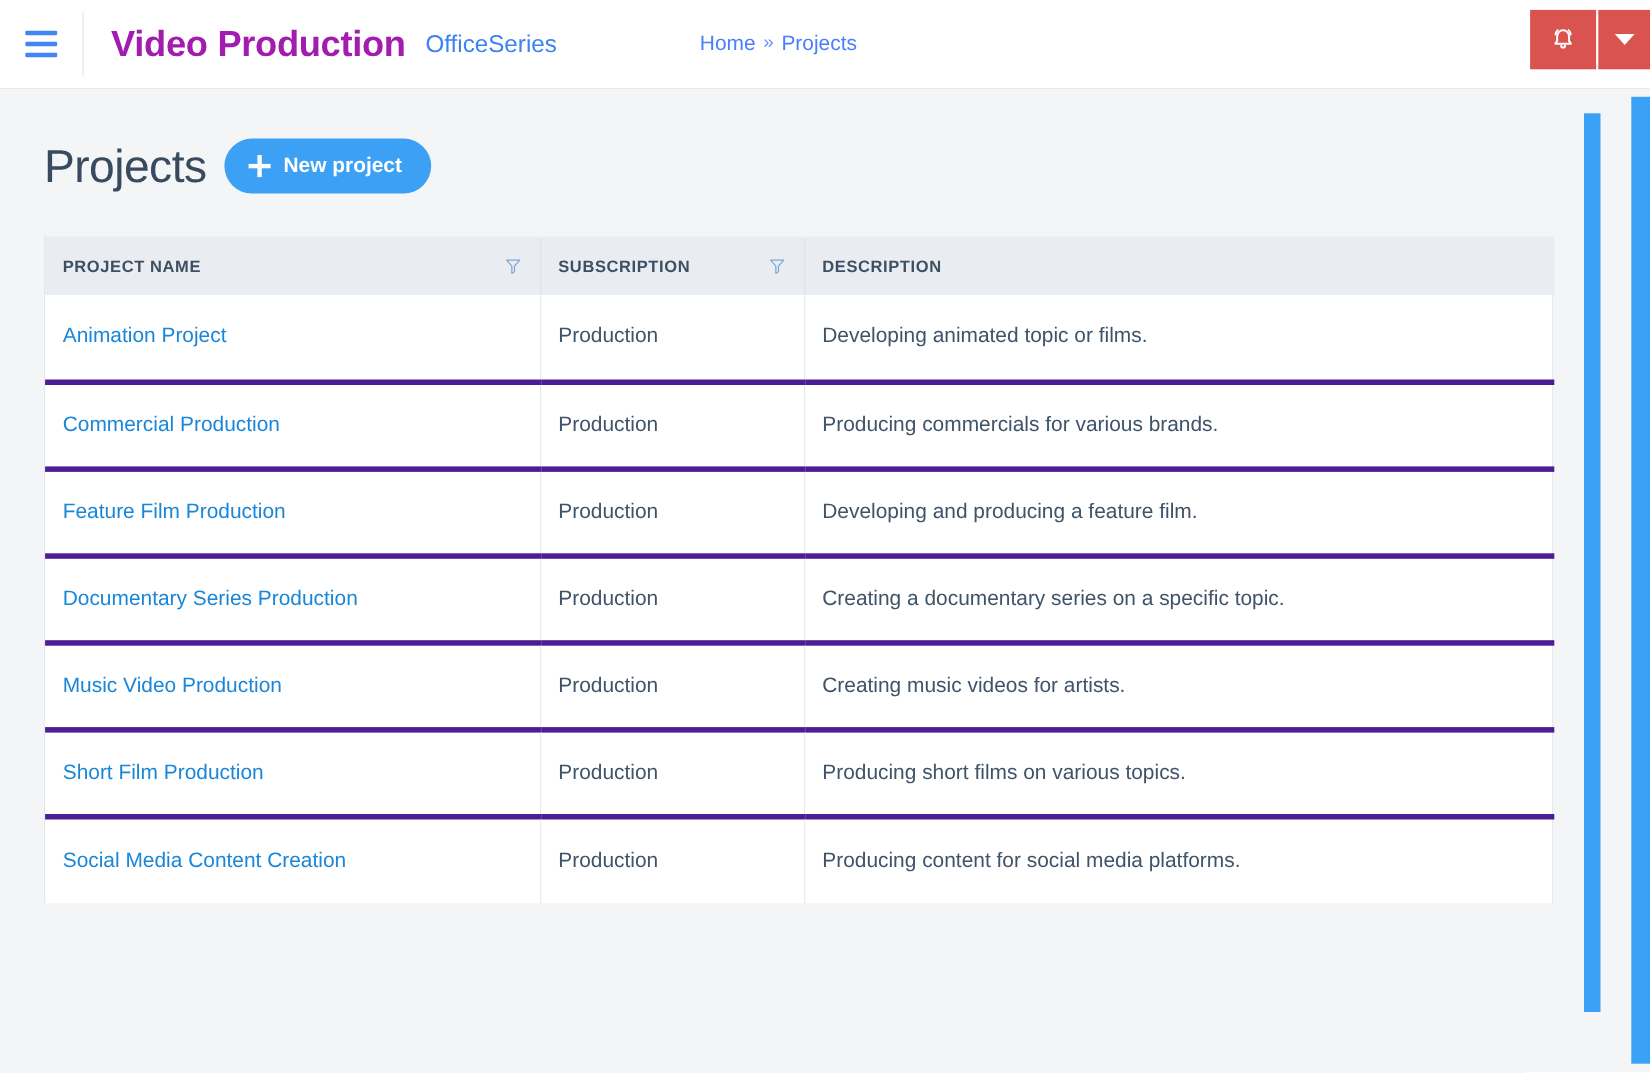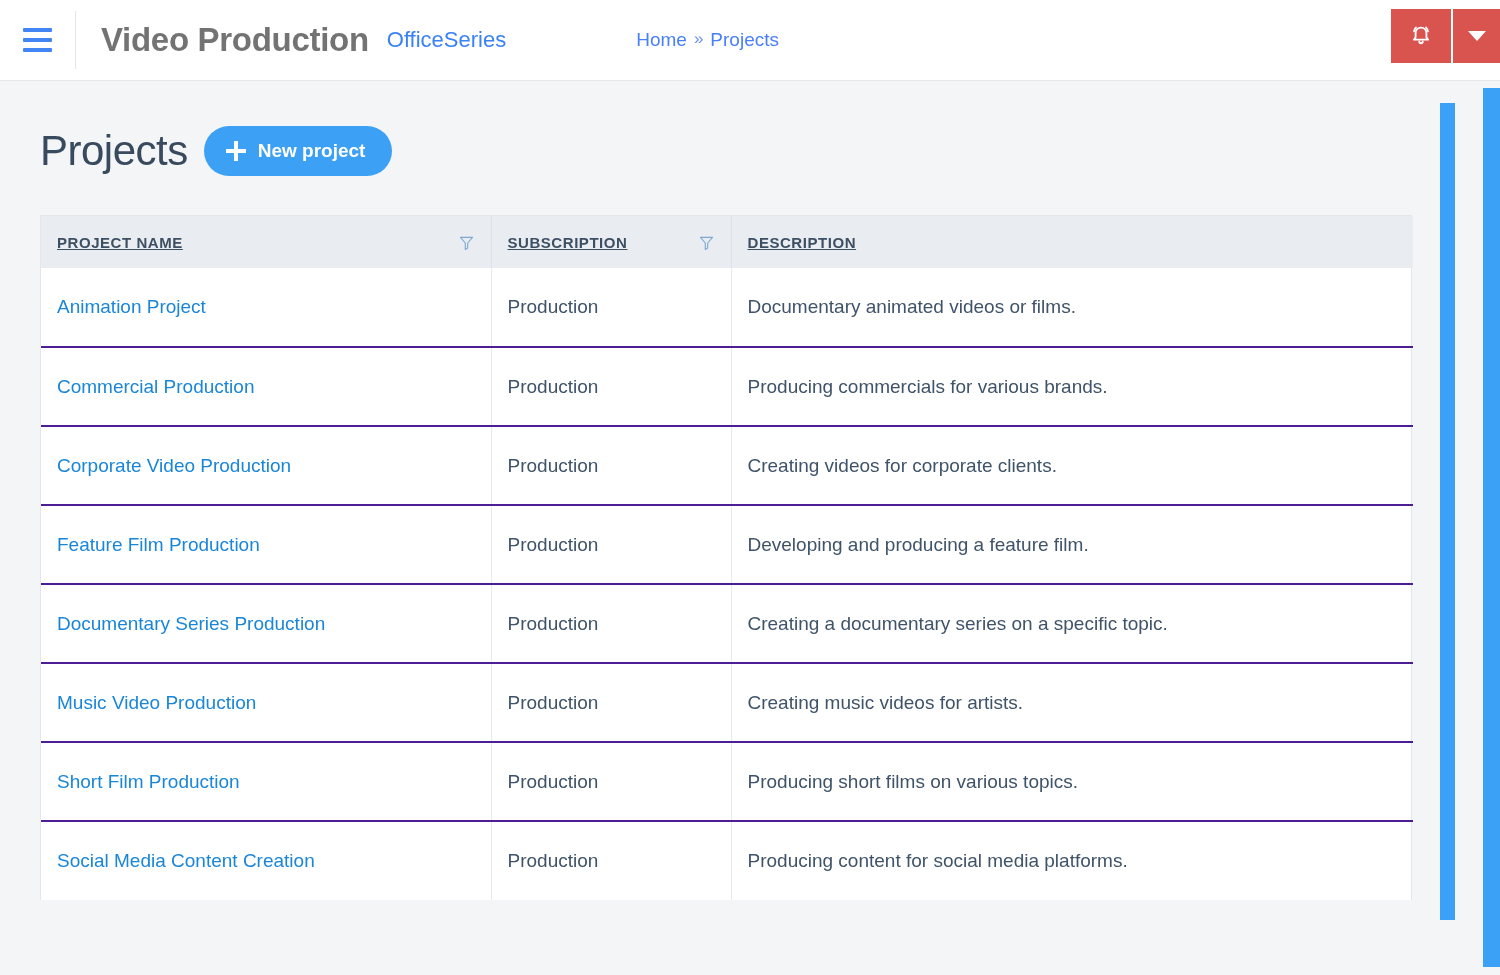--- a/index.html
+++ b/index.html
@@ -39,21 +39,21 @@
   }
   .brand-divider {
     width: 1px;
     height: 58px;
     background: #e3e5e9;
     margin-right: 25px;
   }
   .brand-title {
     font-size: 33px;
     font-weight: bold;
-    color: #737373;
+    color: #a21caf;
     letter-spacing: -0.3px;
     white-space: nowrap;
   }
   .brand-sub {
     font-size: 22px;
     color: #3b82f6;
     margin-left: 18px;
     white-space: nowrap;
   }
   .breadcrumb {
@@ -152,29 +152,29 @@
     font-size: 15px;
     font-weight: bold;
     letter-spacing: 0.55px;
     color: #3d4f63;
     text-align: left;
     padding: 0 16px;
     border-right: 1px solid #dfe3e8;
     vertical-align: middle;
   }
   thead th:last-child { border-right: none; }
-  .th-inner { display: flex; align-items: flex-end; justify-content: space-between; text-decoration: underline; }
+  .th-inner { display: flex; align-items: flex-start; justify-content: space-between; }
   .funnel { width: 17px; height: 16px; flex: 0 0 auto; cursor: pointer; }
 
   tbody td {
     height: 79px;
     padding: 0 16px;
     font-size: 19px;
     color: #3f5369;
-    border-top: 2px solid #4c1d95;
+    border-top: 5px solid #4c1d95;
     border-right: 1px solid #e6eaee;
     vertical-align: middle;
     white-space: nowrap;
     overflow: hidden;
   }
   tbody td:last-child { border-right: none; }
   tbody tr:first-child td { border-top: none; }
   .proj-link { color: #1a86d8; text-decoration: none; cursor: pointer; text-align: center; }
 
   
@@ -266,31 +266,26 @@
             <div class="th-inner">
               <span>DESCRIPTION</span>
             </div>
           </th>
         </tr>
       </thead>
       <tbody id="tbody">
           <tr>
             <td><a class="proj-link">Animation Project</a></td>
             <td>Production</td>
-            <td>Documentary animated videos or films.</td>
+            <td>Developing animated topic or films.</td>
           </tr>
           <tr>
             <td><a class="proj-link">Commercial Production</a></td>
             <td>Production</td>
             <td>Producing commercials for various brands.</td>
-          </tr>
-          <tr>
-            <td><a class="proj-link">Corporate Video Production</a></td>
-            <td>Production</td>
-            <td>Creating videos for corporate clients.</td>
           </tr>
           <tr>
             <td><a class="proj-link">Feature Film Production</a></td>
             <td>Production</td>
             <td>Developing and producing a feature film.</td>
           </tr>
           <tr>
             <td><a class="proj-link">Documentary Series Production</a></td>
             <td>Production</td>
             <td>Creating a documentary series on a specific topic.</td>

